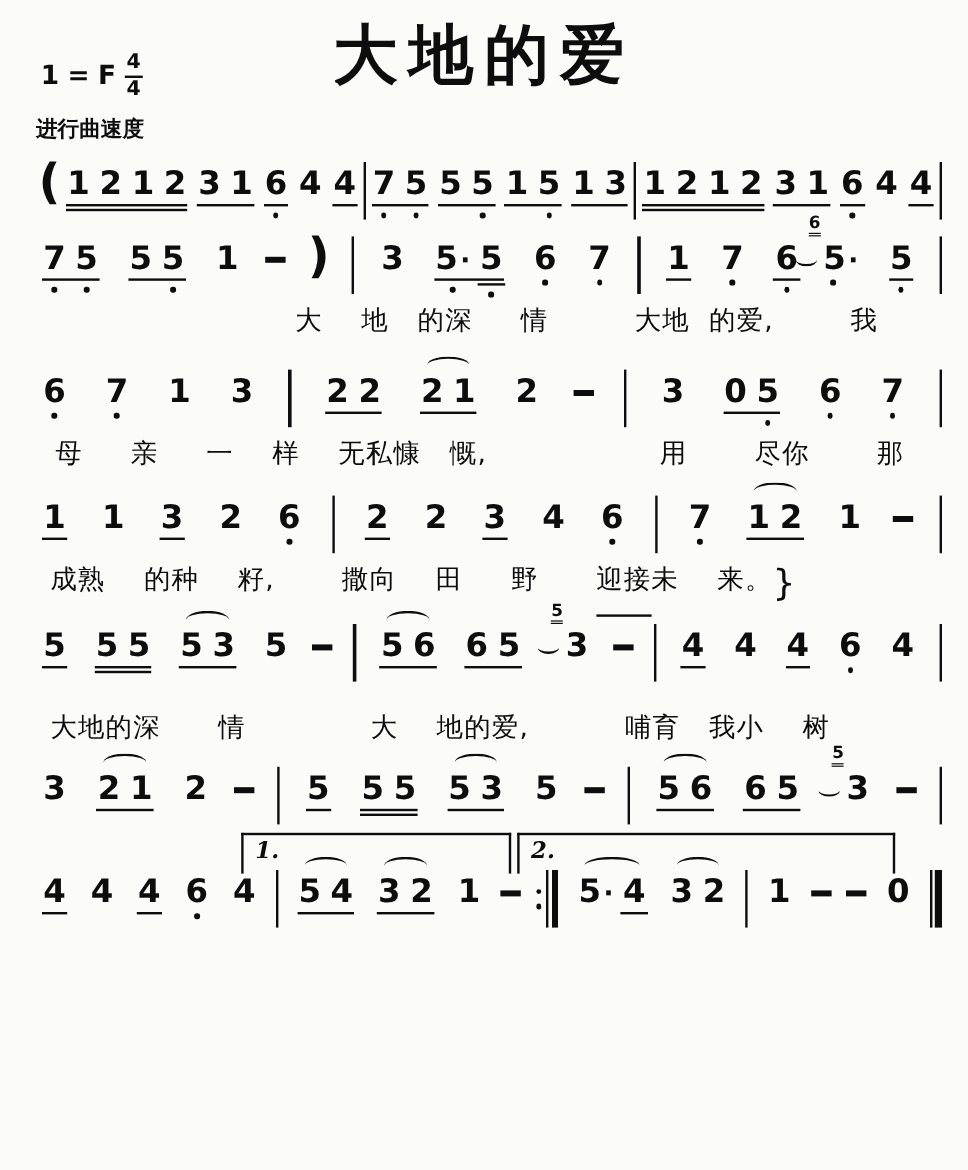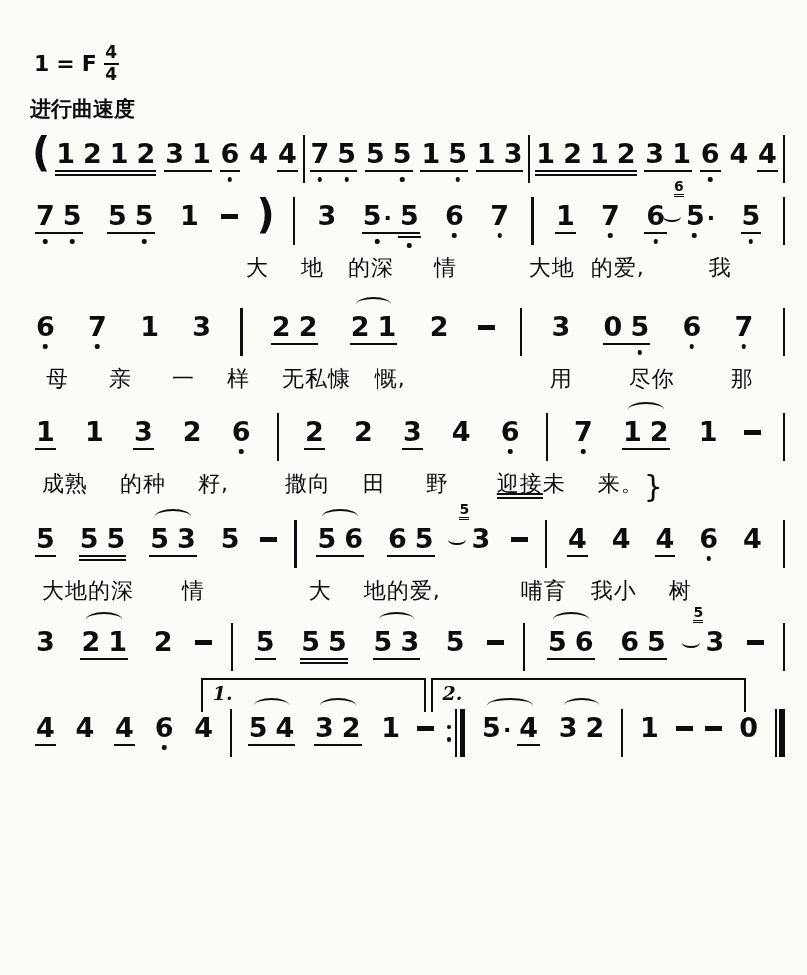--- a/index.html
+++ b/index.html
@@ -13,21 +13,21 @@
   .title{
     text-align:center;font-size:54px;font-weight:900;letter-spacing:9px;
     padding-top:16px;line-height:1.1;
   }
   .keymeter{
     position:absolute;left:34px;top:44px;font-size:22px;font-weight:bold;
     display:flex;align-items:center;gap:7px;
   }
   .frac{display:inline-flex;flex-direction:column;align-items:center;line-height:1;font-size:17px;font-weight:bold;}
   .fbar{width:15px;height:2px;background:#0d0d0d;margin:1.5px 0;}
-  .tempo{position:absolute;left:30px;top:95px;font-size:21px;font-weight:bold;}
+  .tempo{position:absolute;left:30px;top:95px;font-size:18px;font-weight:bold;}
   .credits{position:absolute;right:32px;top:62px;text-align:right;font-size:21px;font-weight:600;line-height:32px;}
   
   #score{padding:0 6px;}
   .score-block{position:relative;}
   .block-0{margin-top:10px;}
   .block-1{margin-top:12px;}
   .block-2{margin-top:30px;}
   .block-3{margin-top:24px;}
   .block-4{margin-top:26px;}
   .block-5{margin-top:22px;}
@@ -59,37 +59,38 @@
   .bar-repeat,.bar-final{display:flex;margin-top:-5px;height:48px;align-items:center;gap:2.5px;}
   .rdots{display:flex;flex-direction:column;gap:8px;margin-right:1.5px;}
   .rdot{width:4.5px;height:4.5px;border-radius:50%;background:#0d0d0d;}
   .thin{width:2.2px;height:48px;background:#0d0d0d;}
   .thick{width:5.5px;height:48px;background:#0d0d0d;}
   
   .lyric-line{white-space:pre;font-size:22px;line-height:31px;height:31px;font-weight:500;letter-spacing:1px;}
   .lyrics-1{padding-left:240px;}
   .lyrics-2{padding-left:40px;}
   .lyrics-3{padding-left:36px;}
-  .lyrics-4{padding-left:36px;}
+  .lyrics-4{padding-left:36px;margin-top:16px;}
   .lyrics-5{padding-left:36px;}
   .lyrics-6{padding-left:30px;}
-  .lyr-u{border-bottom:2.2px solid #0d0d0d;padding-bottom:1px;text-decoration:underline;}
+  .lyr-u{border-bottom:2.2px solid #0d0d0d;padding-bottom:16px;}
   .lyr-brace{font-size:30px;vertical-align:-6px;font-weight:400;}
   
   .volta{position:absolute;top:-36px;height:32px;
     border-top:2.2px solid #0d0d0d;border-left:2.2px solid #0d0d0d;border-right:2.2px solid #0d0d0d;}
   .volta-1{left:24.5%;width:27.8%;}
   .volta-2{left:53.4%;width:39.2%;}
   .volta-label{font-style:italic;font-size:19px;font-weight:bold;margin:2px 0 0 10px;display:inline-block;
     font-family:"DejaVu Serif","Liberation Serif",serif;}
 </style>
 </head>
 <body>
 
 <div class="header">
+  <div class="title">大地的爱</div>
   <div class="keymeter">
     <span>1</span>
       <span>=</span>
       <span>F</span>
     <span class="frac">
       <span>4</span>
       <span class="fbar"></span>
       <span>4</span>
     </span>
   </div>

